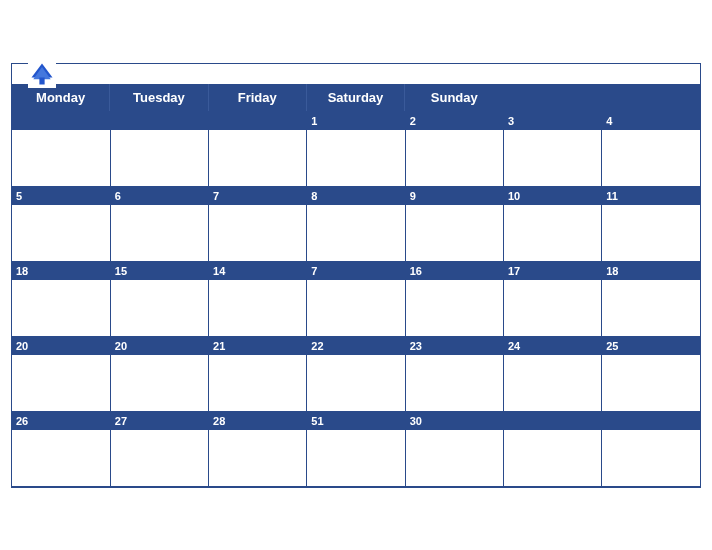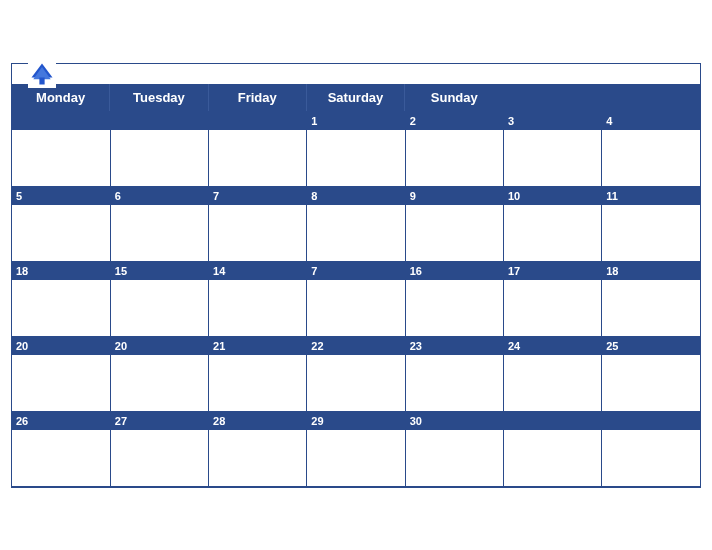--- a/index.html
+++ b/index.html
@@ -346,21 +346,21 @@
             <div class="cell-body"></div>
           </td>
           <td style="border-bottom: 1.5px solid rgb(42, 74, 138);">
             <div class="date-num-row">
               <span class="date-num">28</span>
             </div>
             <div class="cell-body"></div>
           </td>
           <td style="border-bottom: 1.5px solid rgb(42, 74, 138);">
             <div class="date-num-row">
-              <span class="date-num">29</span>
+              <span class="date-num">51</span>
             </div>
             <div class="cell-body"></div>
           </td>
           <td style="border-bottom: 1.5px solid rgb(42, 74, 138);">
             <div class="date-num-row">
               <span class="date-num">30</span>
             </div>
             <div class="cell-body"></div>
           </td>
           <td style="border-bottom: 1.5px solid rgb(42, 74, 138);">

